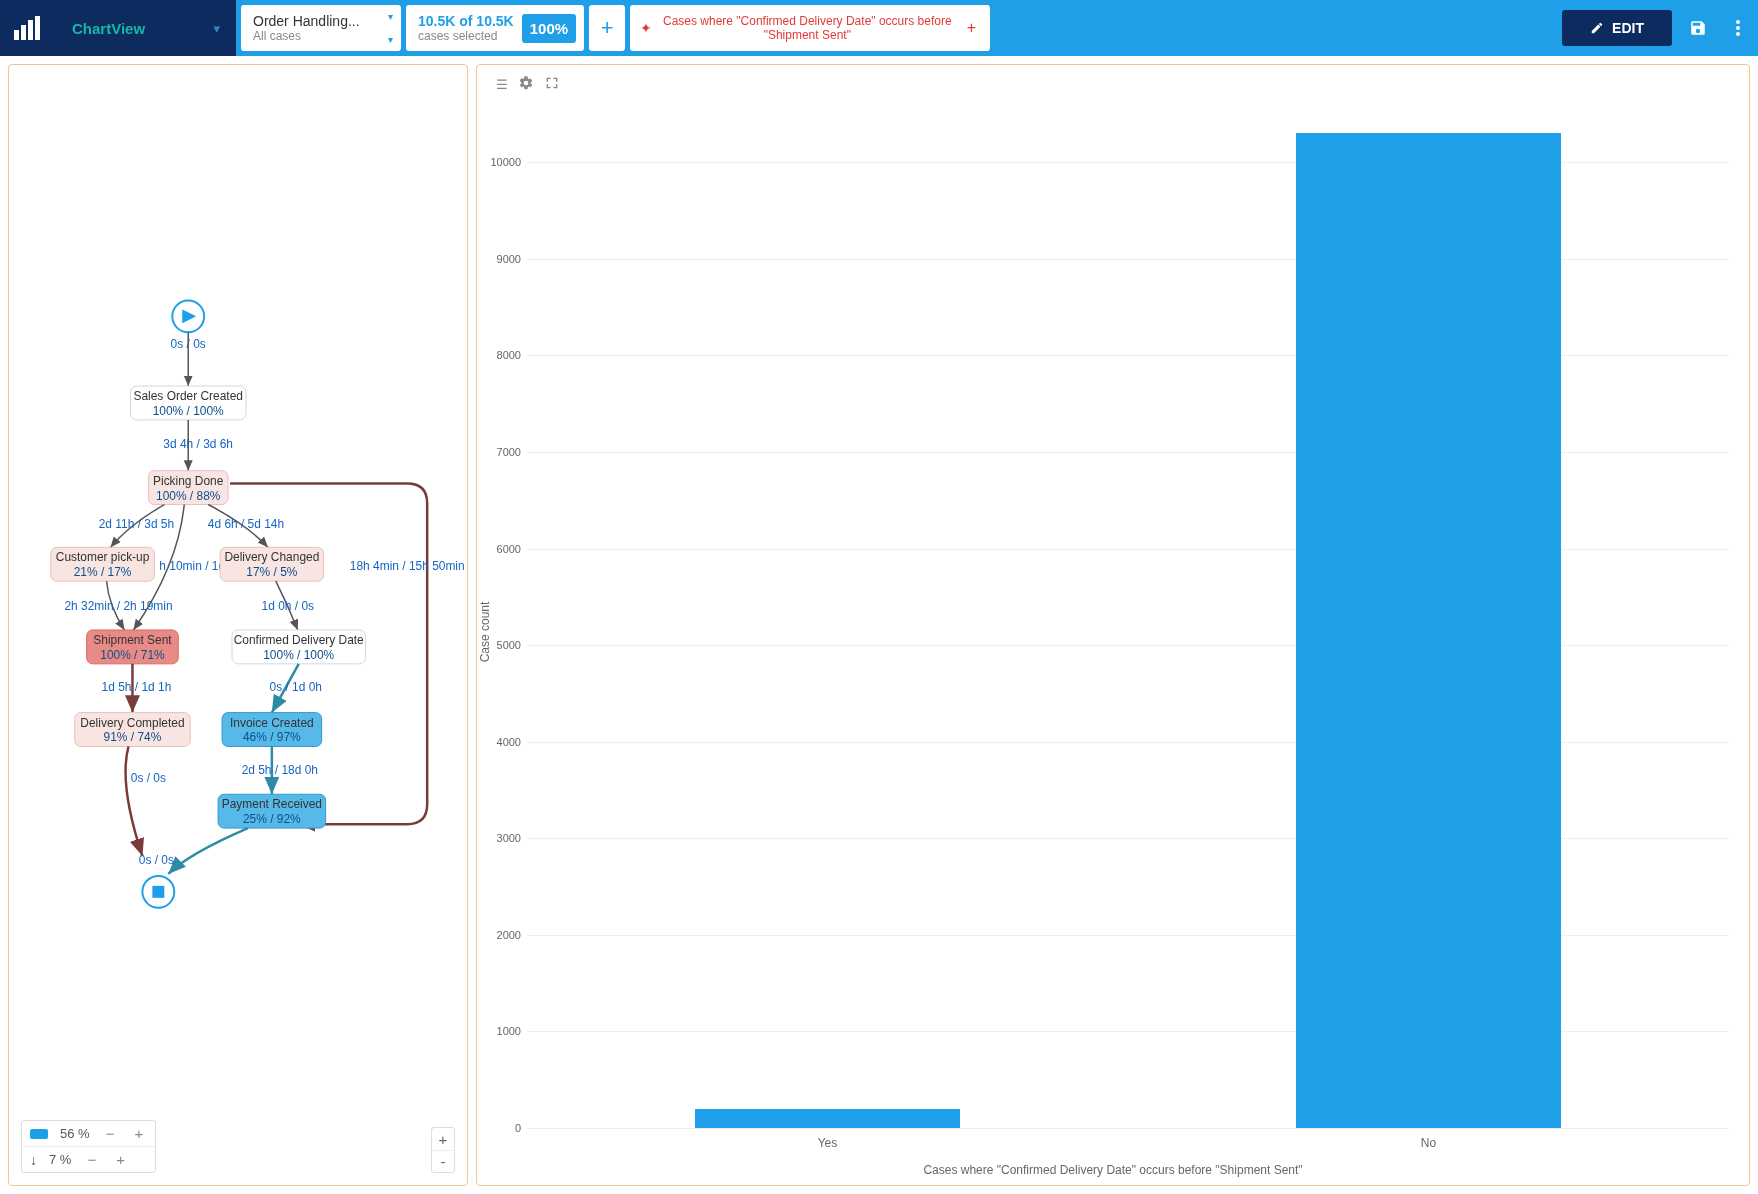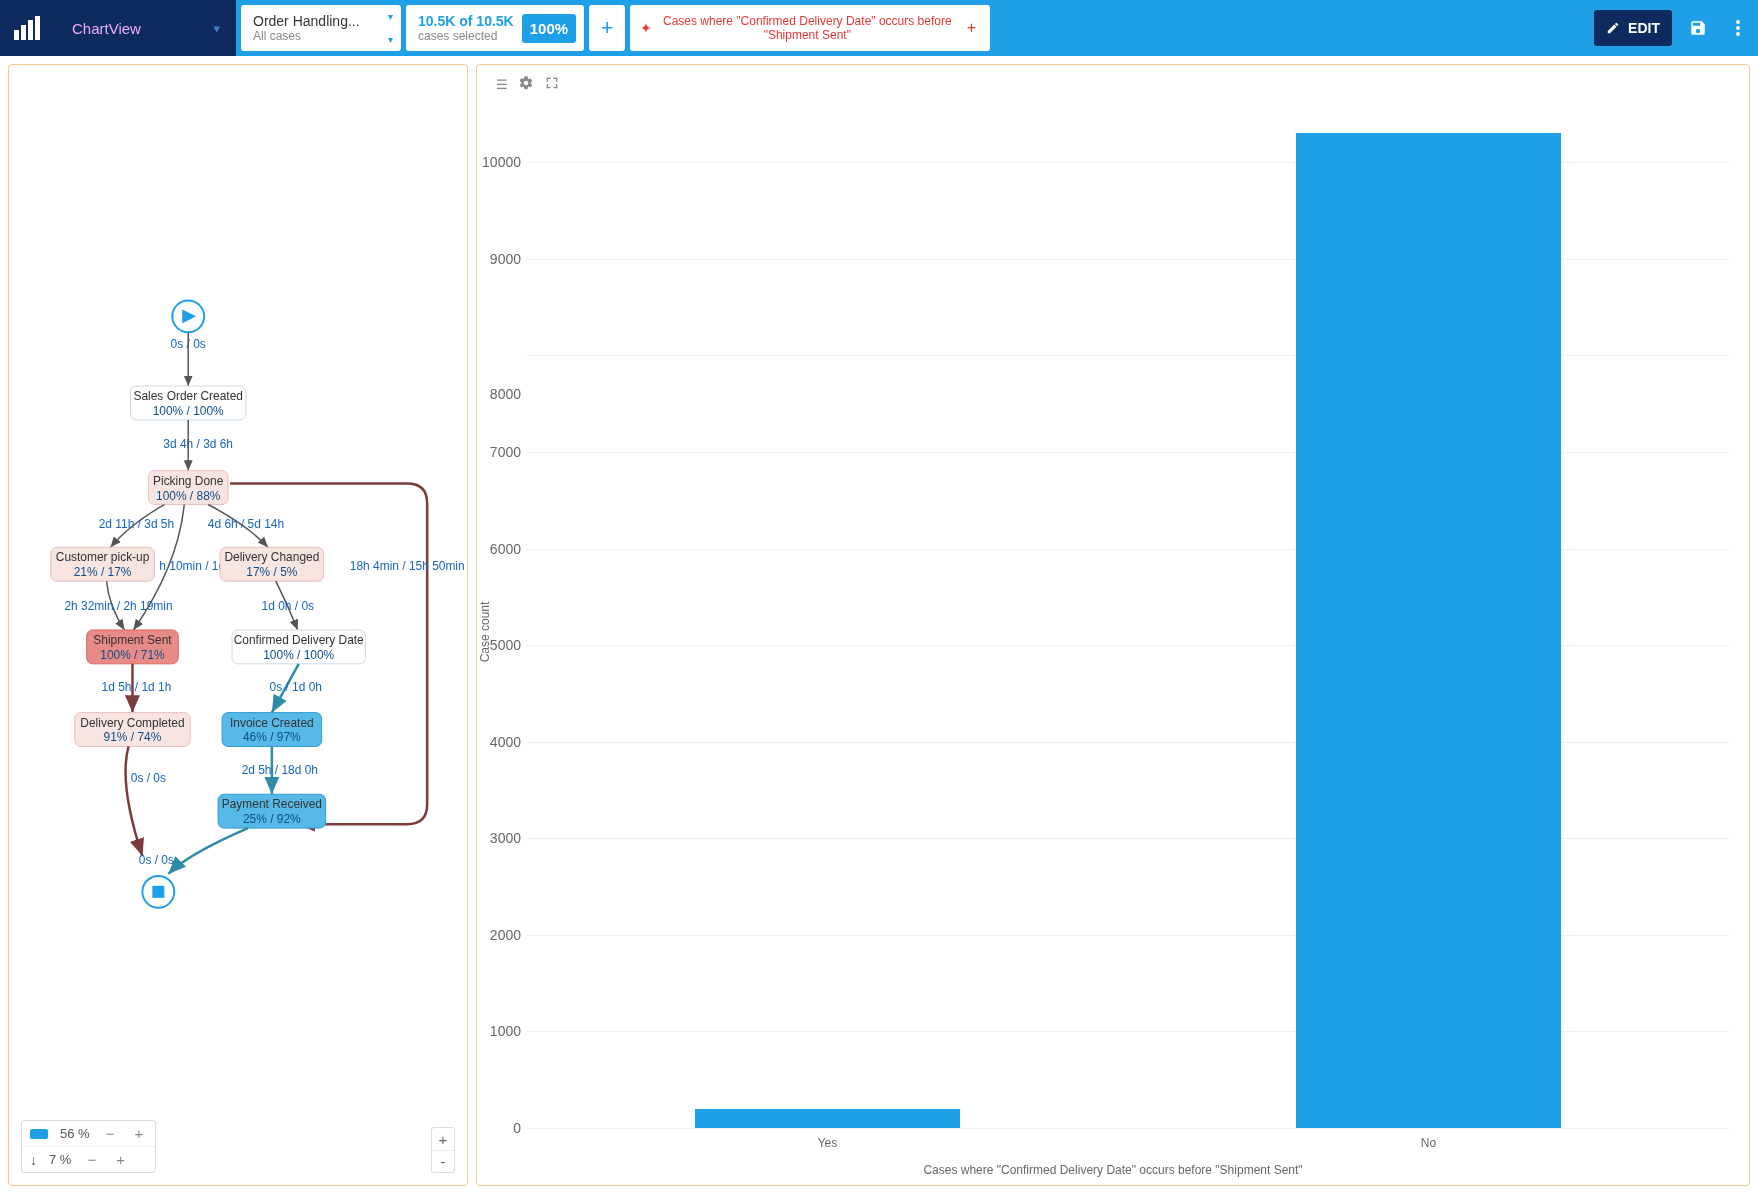--- a/index.html
+++ b/index.html
@@ -1,38 +1,38 @@
 <!DOCTYPE html>
 <html><head>
 <meta charset="utf-8">
 <style>
 * { box-sizing: border-box; margin: 0; padding: 0; }
 body { font-family: "Segoe UI", Arial, sans-serif; background: #fff; font-size: 13px; color: #333; }
 .topbar { display: flex; align-items: stretch; height: 56px; background: #1E9FE8; }
 .logo { width: 56px; background: #0D2B5E; display: flex; align-items: center; justify-content: center; }
 .logo svg { width: 28px; height: 24px; }
 .view-selector { width: 180px; background: #0D2B5E; display: flex; align-items: center; padding: 0 16px; justify-content: space-between; cursor: pointer; }
-.view-selector-label { color: #f0abfc; font-size: 15px; font-weight: 400; }
+.view-selector-label { color: #14b8a6; font-size: 15px; font-weight: 700; }
 .view-selector-arrow { color: #3B82C4; }
 .dataset-block { background: #fff; border-radius: 3px; margin: 5px 0 5px 5px; padding: 3px 12px; display: flex; flex-direction: column; justify-content: center; min-width: 160px; position: relative; }
 .dataset-name { font-size: 14px; color: #333; }
 .dataset-sub { font-size: 12px; color: #888; }
 .dataset-arrows { position: absolute; right: 8px; top: 0; bottom: 0; display: flex; flex-direction: column; justify-content: space-around; color: #1E9FE8; font-size: 10px; }
 .count-block { background: #fff; border-radius: 3px; margin: 5px 0 5px 5px; padding: 3px 8px 3px 12px; display: flex; align-items: center; }
 .count-col { display: flex; flex-direction: column; justify-content: center; margin-right: 8px; }
 .count-main { font-size: 14px; color: #1E9FE8; font-weight: 600; text-align: center; }
 .count-sub { font-size: 12px; color: #888; }
 .pct-badge { background: #1E9FE8; color: #fff; border-radius: 3px; padding: 6px 8px; font-size: 15px; font-weight: 600; }
 .plus-block { background: #fff; border-radius: 3px; margin: 5px 0 5px 5px; width: 36px; display: flex; align-items: center; justify-content: center; color: #1E9FE8; font-size: 22px; font-weight: 300; cursor: pointer; }
 .filter-tab { background: #fff; border-radius: 3px; margin: 5px 0 5px 5px; flex: 1; display: flex; align-items: center; padding: 4px 10px; justify-content: space-between; max-width: 360px; }
 .filter-tab-text { color: #E53935; font-size: 12px; text-align: center; flex: 1; padding: 0 4px; }
 .filter-tab-icon { color: #E53935; font-size: 14px; }
 .filter-tab-close { color: #E53935; font-size: 16px; font-weight: 300; cursor: pointer; padding: 0 4px; }
 .flex-spacer { flex: 1; }
-.edit-btn { background: #0D2B5E; color: #fff; border-radius: 3px; margin: 10px 6px; display: flex; align-items: center; padding: 0 12px; font-weight: 600; font-size: 14px; cursor: pointer; }
+.edit-btn { background: #0D2B5E; color: #fff; border-radius: 3px; margin: 10px 6px; display: flex; align-items: center; padding: 0 28px; font-weight: 600; font-size: 14px; cursor: pointer; }
 .edit-btn svg { margin-right: 8px; }
 .top-action { width: 40px; display: flex; align-items: center; justify-content: center; color: #fff; cursor: pointer; }
 .main { display: flex; padding: 8px; gap: 8px; height: calc(100vh - 56px); min-height: 820px; }
 .panel { border: 1px solid #F0C890; border-radius: 4px; background: #fff; position: relative; }
 .panel-left { width: 460px; flex-shrink: 0; }
 .panel-right { flex: 1; display: flex; flex-direction: column; }
 .flow-svg { width: 100%; height: 100%; }
 .bottom-controls { position: absolute; left: 12px; bottom: 12px; border: 1px solid #ddd; border-radius: 3px; background: #fff; font-size: 13px; color: #555; }
 .bottom-controls-row { display: flex; align-items: center; padding: 4px 8px; gap: 12px; }
 .bottom-controls-row + .bottom-controls-row { border-top: 1px solid #eee; }
@@ -43,21 +43,21 @@
 .zoom-btn { width: 22px; height: 22px; display: flex; align-items: center; justify-content: center; color: #666; cursor: pointer; font-size: 15px; }
 .zoom-btn + .zoom-btn { border-top: 1px solid #eee; }
 .chart-header { display: flex; align-items: center; padding: 10px 14px; }
 .chart-title { flex: 1; text-align: center; color: #555; font-size: 14px; }
 .chart-hdr-icon { color: #888; cursor: pointer; padding: 0 5px; }
 .chart-body { flex: 1; position: relative; padding: 10px 20px 30px 50px; }
 .yaxis-label { position: absolute; left: 8px; top: 50%; transform: translate(-50%, -50%) rotate(-90deg); color: #666; font-size: 12px; white-space: nowrap; }
 .xaxis-label { text-align: center; color: #666; font-size: 12px; padding: 4px 0 8px; }
 .plot-area { position: relative; width: 100%; height: 100%; border-bottom: 1px solid #ccc; }
 .gridline { position: absolute; left: 0; right: 0; border-top: 1px solid #eee; }
-.ytick { position: absolute; right: calc(100% + 6px); transform: translateY(-50%); font-size: 14px; color: #666; text-align: right; }
+.ytick { position: absolute; right: calc(100% + 6px); transform: translateY(-50%); font-size: 11px; color: #666; text-align: right; }
 .bars { position: absolute; left: 0; right: 0; bottom: 0; top: 0; display: flex; }
 .bar-slot { flex: 1; display: flex; align-items: flex-end; justify-content: center; position: relative; }
 .bar { width: 44%; background: #1E9FE8; }
 .xtick { position: absolute; top: calc(100% + 8px); font-size: 12px; color: #666; }
 
 
 .fnode { fill: #fff; stroke: #C9DAE8; stroke-width: 1; rx: 6; ry: 6; }
 .fnode.pink { fill: #F8E4E1; stroke: #E8C0BC; }
 .fnode.red { fill: #E88A86; stroke: #D86860; }
 .fnode.blue { fill: #57B9E8; stroke: #3099D0; }
@@ -260,21 +260,21 @@
           <div class="ytick" style="top: 71.4286%;">3000</div>
           <div class="gridline" style="top: 61.9048%;"></div>
           <div class="ytick" style="top: 61.9048%;">4000</div>
           <div class="gridline" style="top: 52.381%;"></div>
           <div class="ytick" style="top: 52.381%;">5000</div>
           <div class="gridline" style="top: 42.8571%;"></div>
           <div class="ytick" style="top: 42.8571%;">6000</div>
           <div class="gridline" style="top: 33.3333%;"></div>
           <div class="ytick" style="top: 33.3333%;">7000</div>
           <div class="gridline" style="top: 23.8095%;"></div>
-          <div class="ytick" style="top: 23.8095%; margin-top: 39px;">8000</div>
+          <div class="ytick" style="top: 23.8095%;">8000</div>
           <div class="gridline" style="top: 14.2857%;"></div>
           <div class="ytick" style="top: 14.2857%;">9000</div>
           <div class="gridline" style="top: 4.7619%;"></div>
           <div class="ytick" style="top: 4.7619%;">10000</div>
           <div class="bars">
             <div class="bar-slot">
               <div class="bar" style="height: 1.90476%;"></div>
               <div class="xtick">Yes</div>
             </div>
             <div class="bar-slot">

